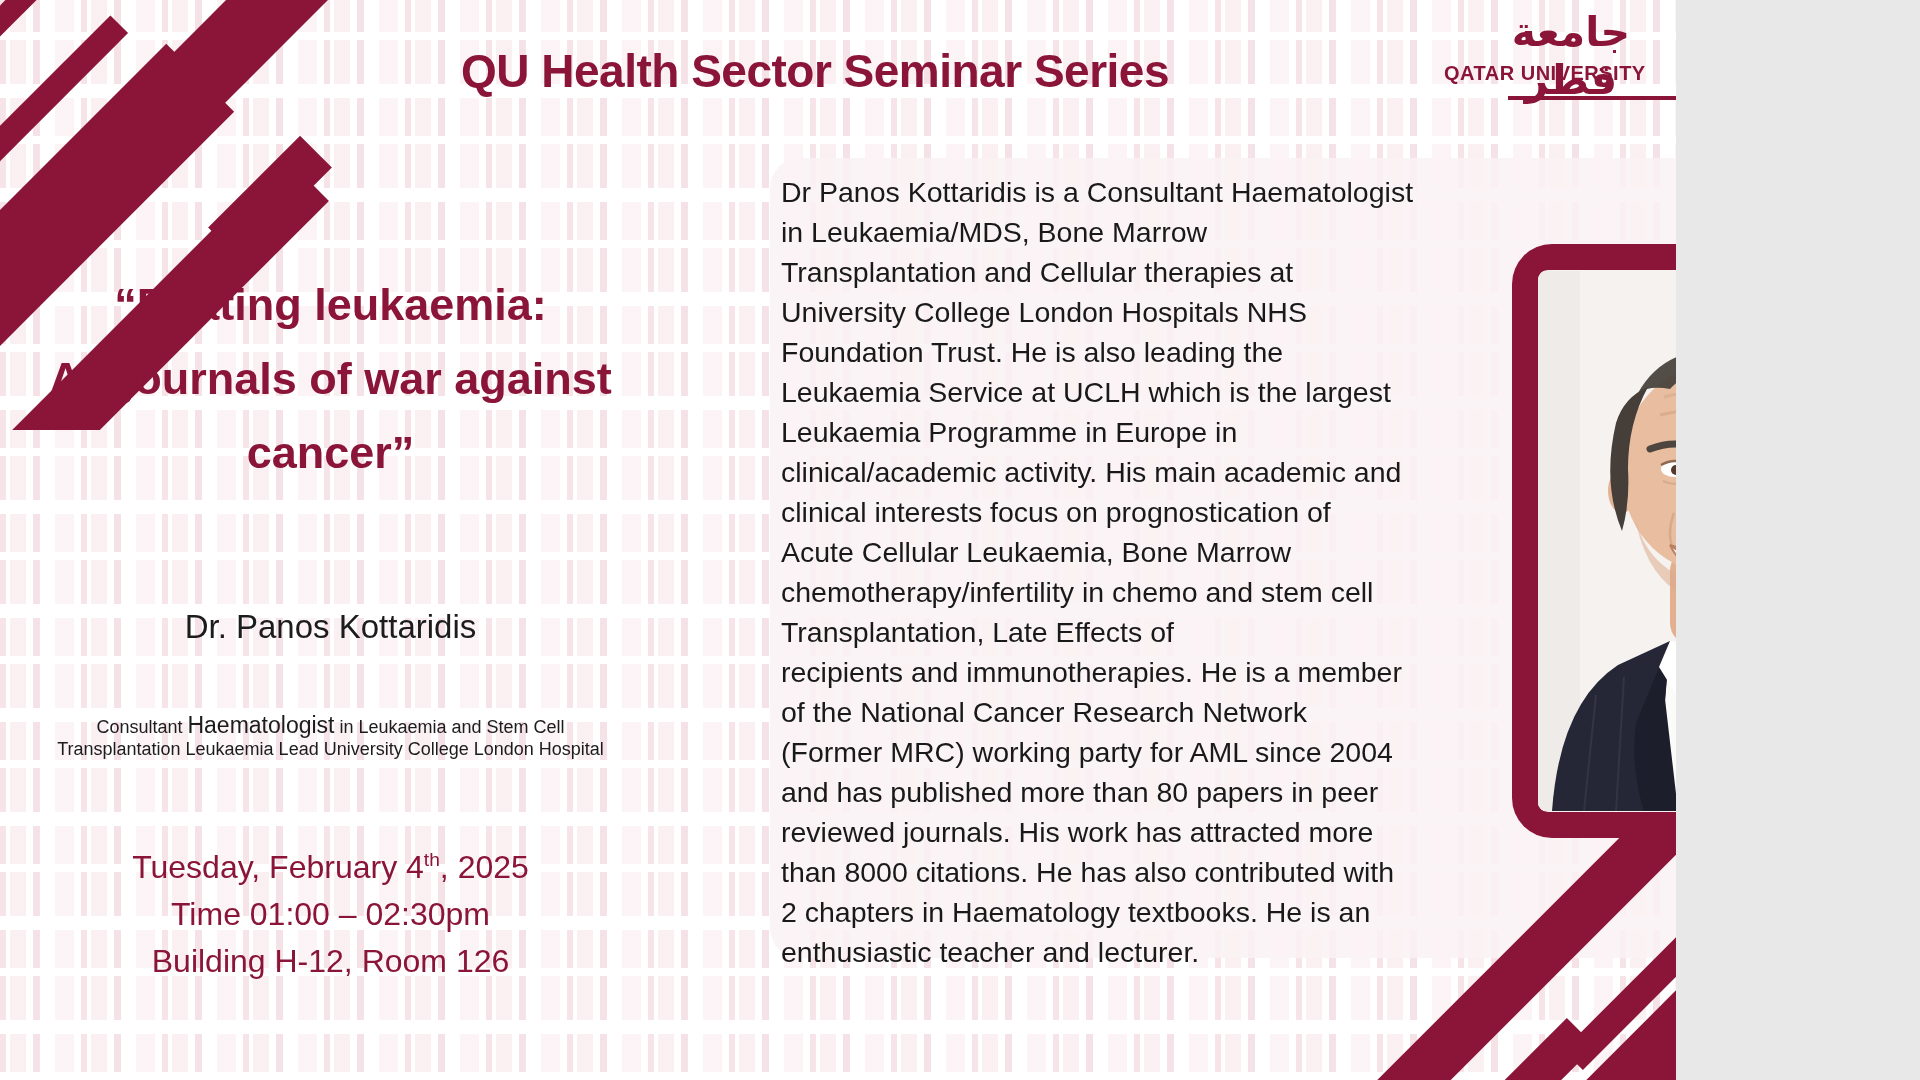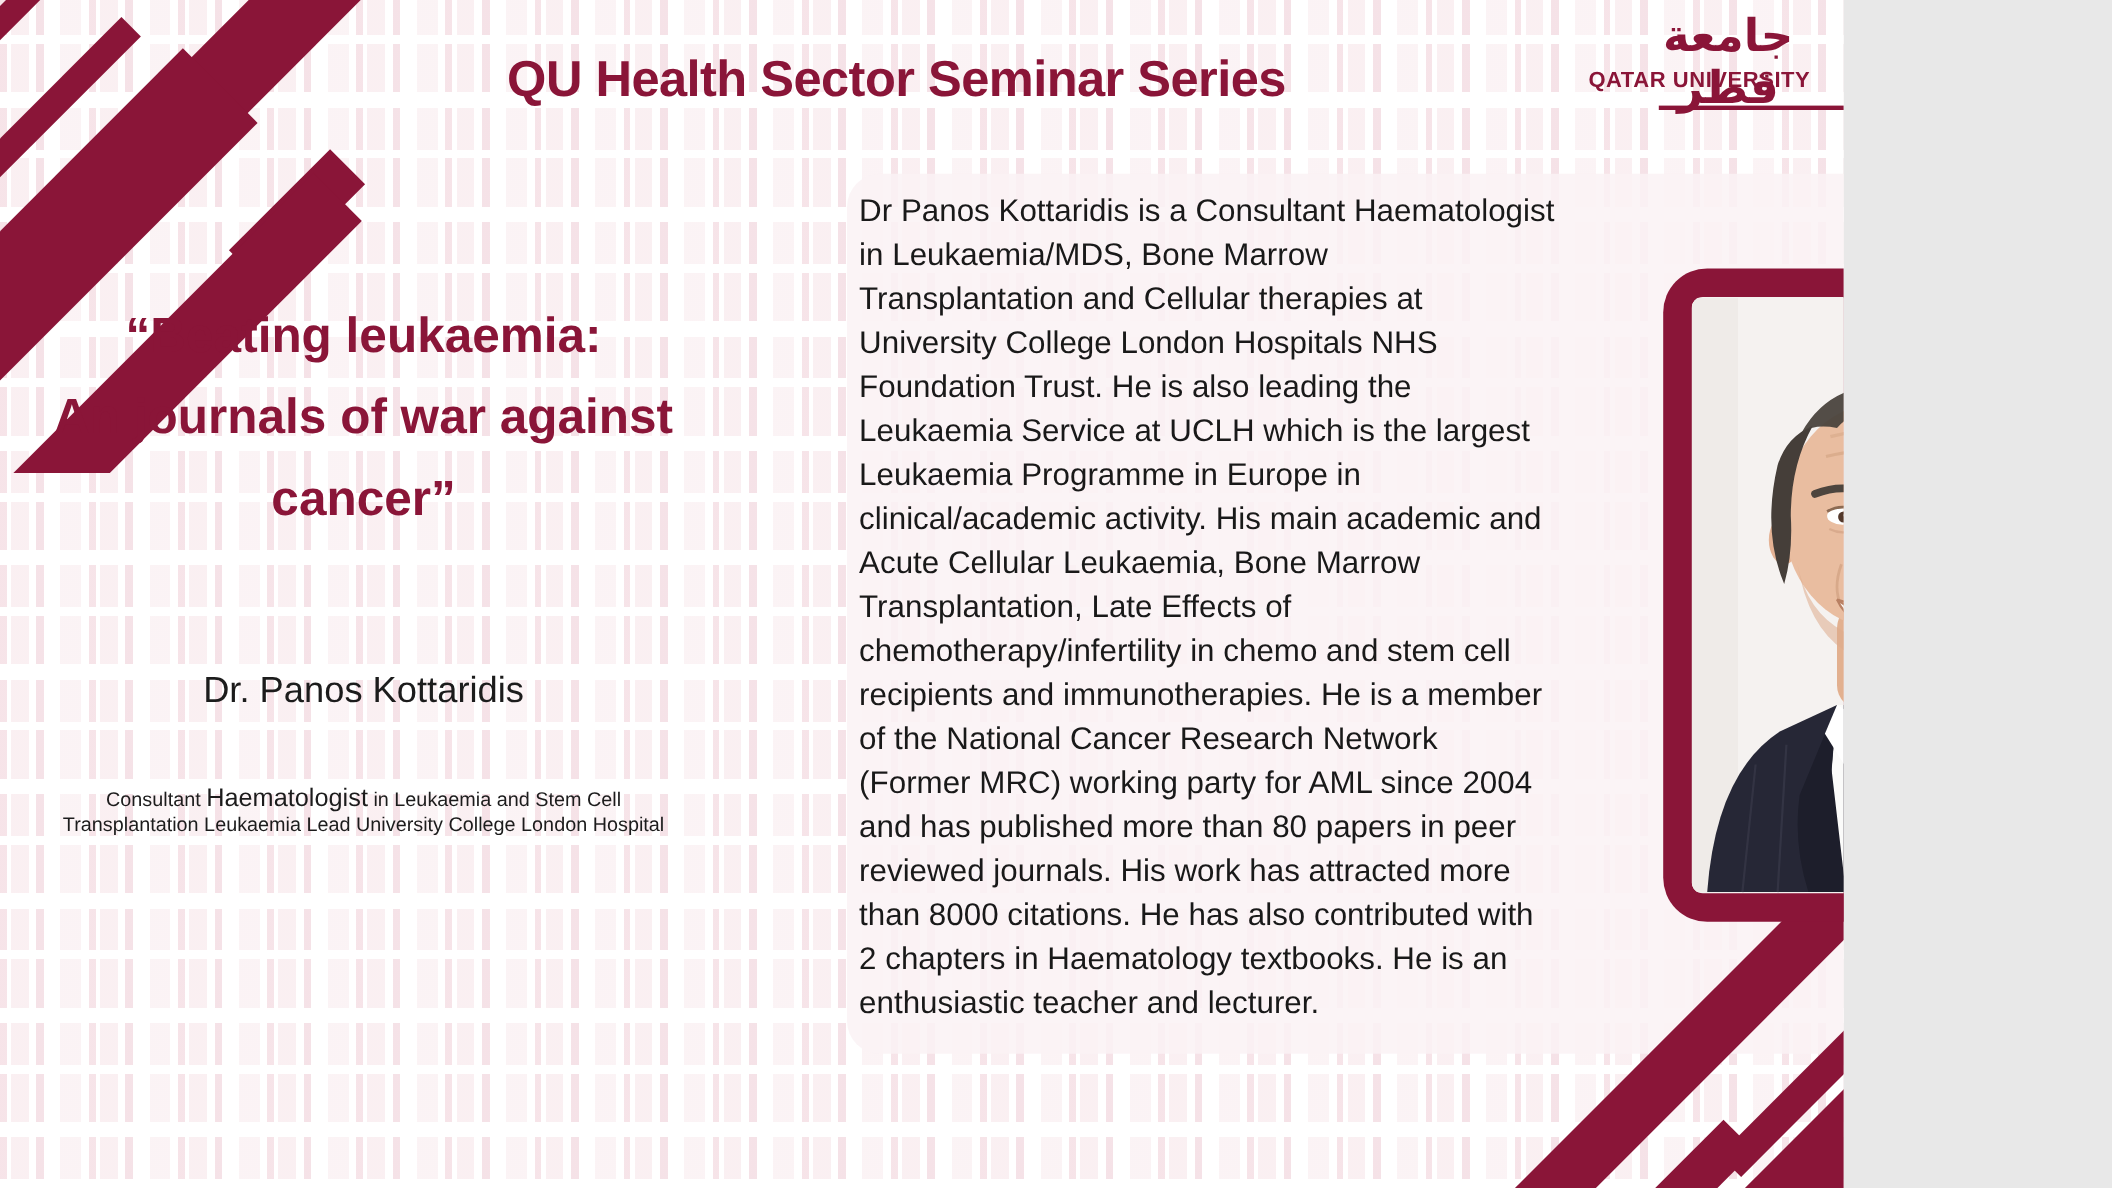--- a/index.html
+++ b/index.html
@@ -114,34 +114,40 @@
       <div>cancer”</div>
     </div>
 
   <div class="left-col" id="speaker-name">Dr. Panos Kottaridis</div>
 
   <div class="left-col" id="speaker-role">
     <div><span>Consultant </span><span class="role-em">Haematologist</span><span> in Leukaemia and Stem Cell</span></div>
     <div>Transplantation Leukaemia Lead University College London Hospital</div>
   </div>
 
+  <div class="left-col" id="event-when">
+    <div><span>Tuesday, February 4</span><sup>th</sup><span>, 2025</span></div>
+    <div>Time 01:00 – 02:30pm</div>
+    <div>Building H-12, Room 126</div>
+  </div>
 
   <div class="bio-panel"></div>
   <div class="bio-text">
       <div>Dr Panos Kottaridis is a Consultant Haematologist</div>
       <div>in Leukaemia/MDS, Bone Marrow</div>
       <div>Transplantation and Cellular therapies at</div>
       <div>University College London Hospitals NHS</div>
       <div>Foundation Trust. He is also leading the</div>
       <div>Leukaemia Service at UCLH which is the largest</div>
       <div>Leukaemia Programme in Europe in</div>
       <div>clinical/academic activity. His main academic and</div>
+      <div>clinical interests focus on prognostication of</div>
       <div>Acute Cellular Leukaemia, Bone Marrow</div>
+      <div>chemotherapy/infertility in chemo and stem cell</div>
       <div>Transplantation, Late Effects of</div>
-      <div>chemotherapy/infertility in chemo and stem cell</div>
       <div>recipients and immunotherapies. He is a member</div>
       <div>of the National Cancer Research Network</div>
       <div>(Former MRC) working party for AML since 2004</div>
       <div>and has published more than 80 papers in peer</div>
       <div>reviewed journals. His work has attracted more</div>
       <div>than 8000 citations. He has also contributed with</div>
       <div>2 chapters in Haematology textbooks. He is an</div>
       <div>enthusiastic teacher and lecturer.</div>
     </div>
 

